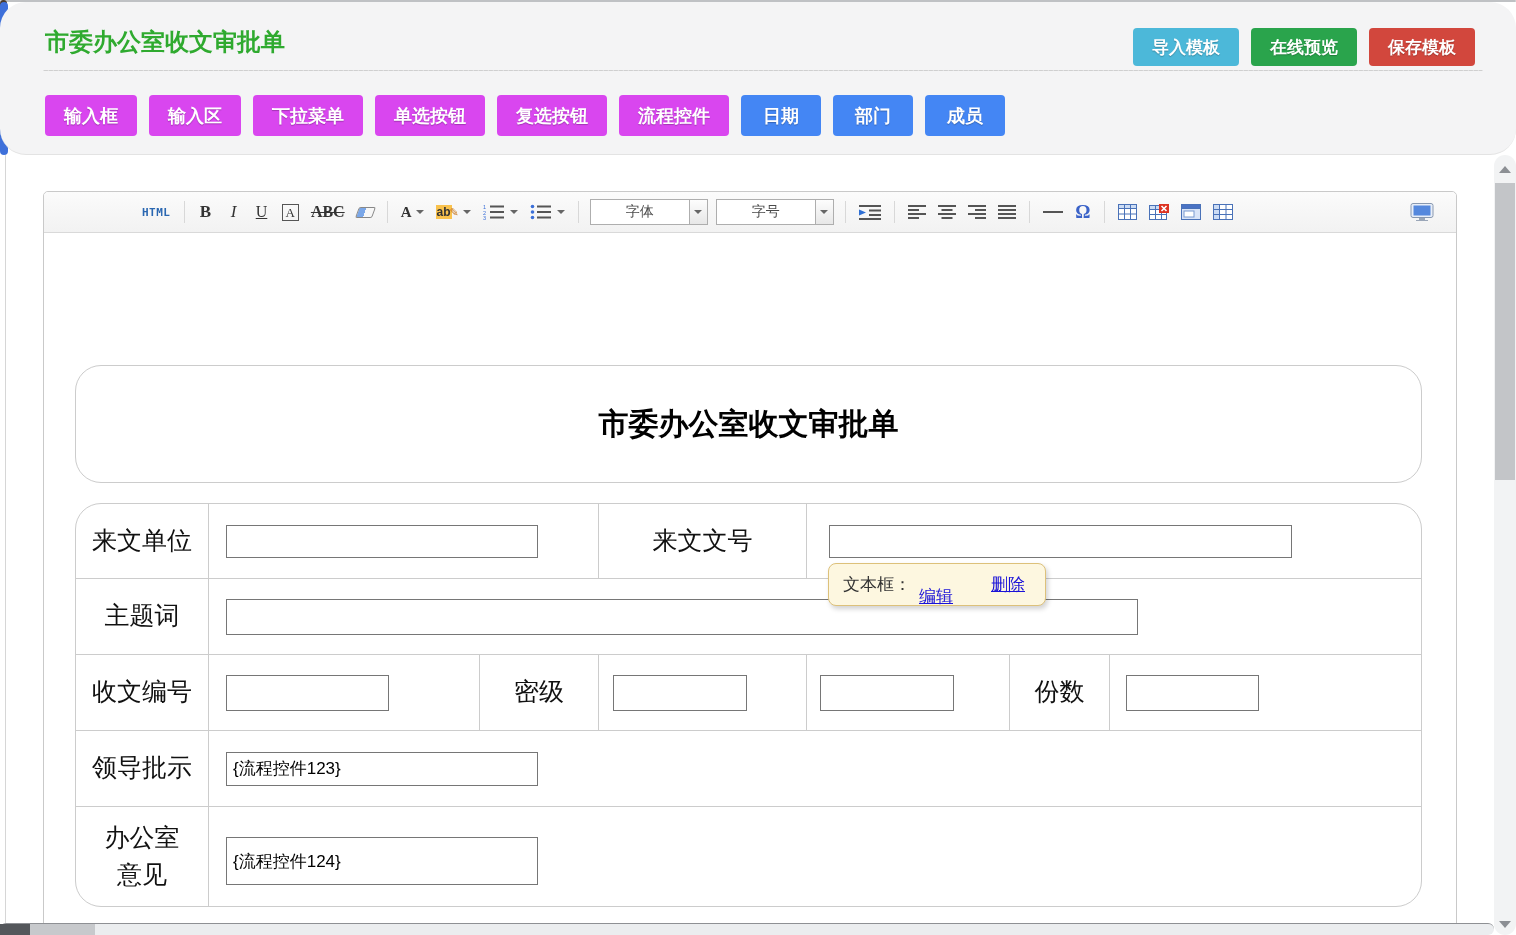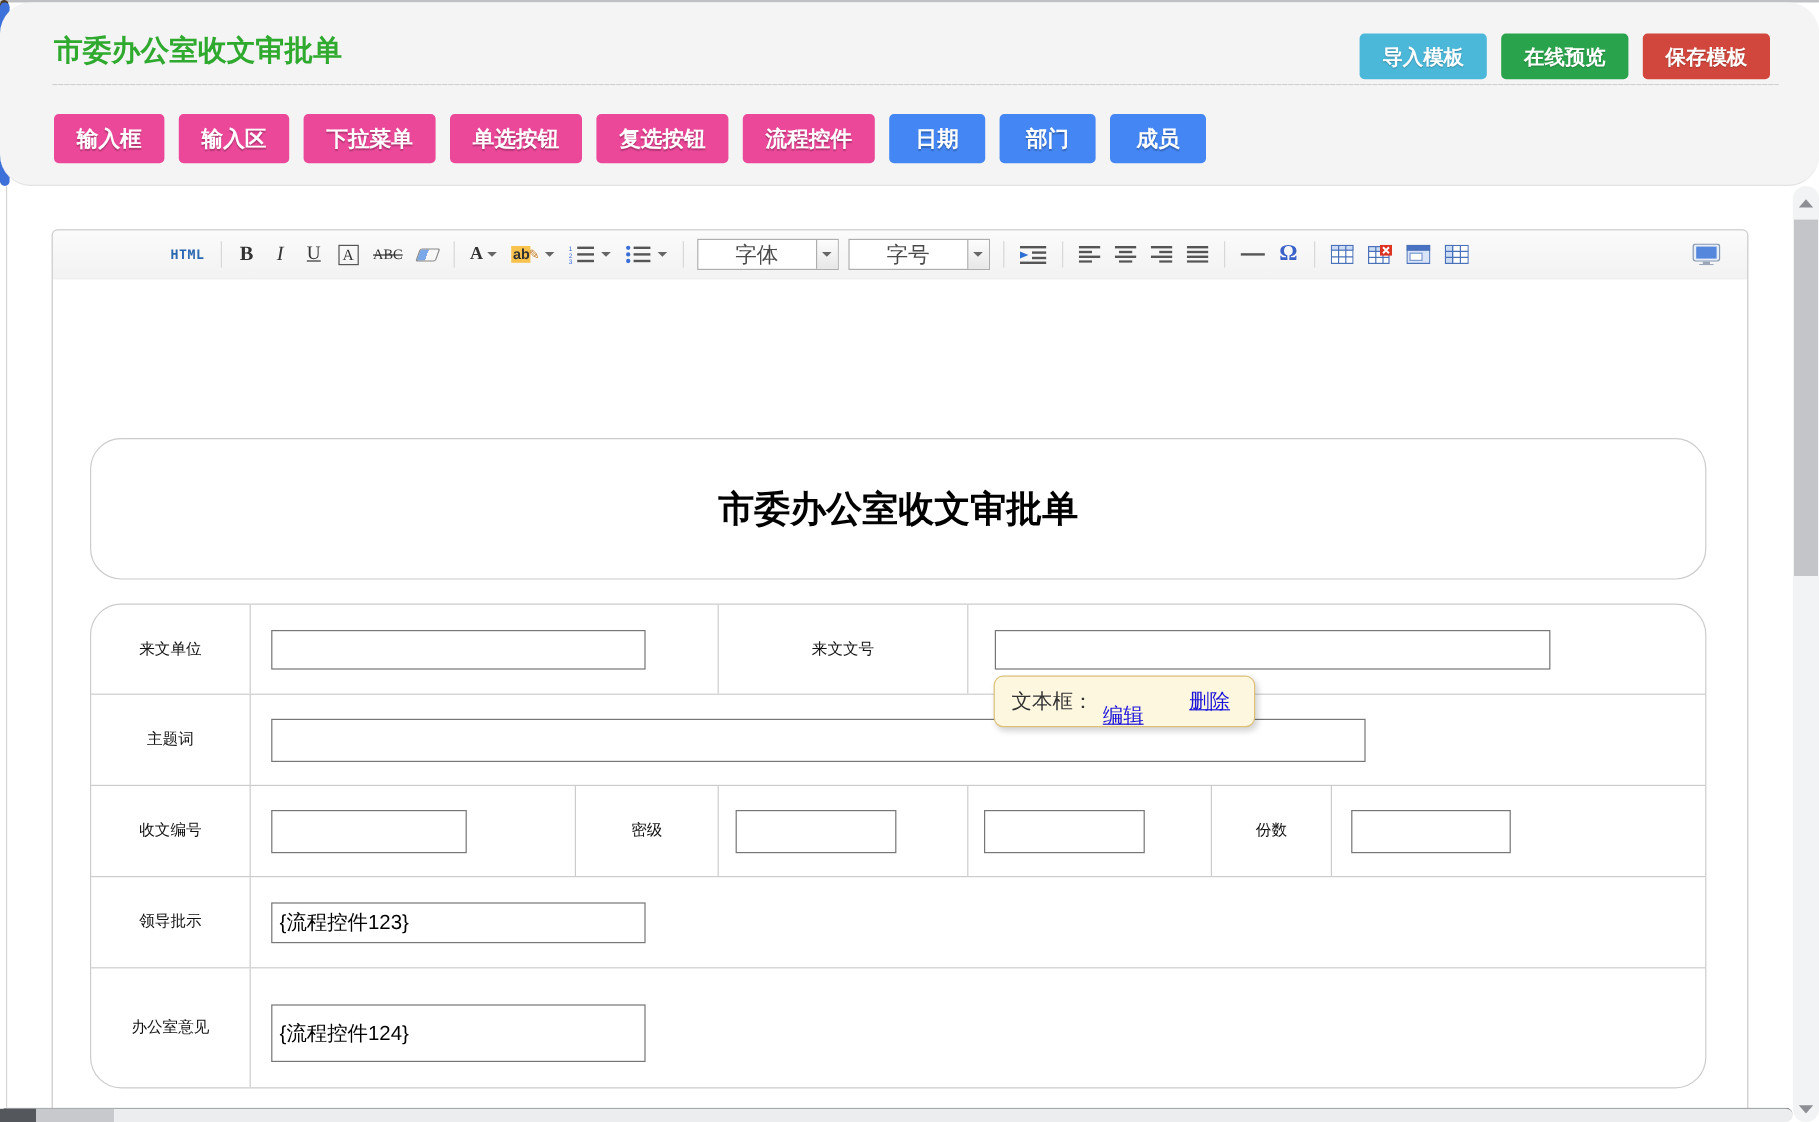--- a/index.html
+++ b/index.html
@@ -15,21 +15,21 @@
 
   
   #header { left:0; top:2px; width:1516px; height:153px; background:#f4f4f5; border-bottom:1px solid #e3e3e3; }
   #page-title { left:45px; top:24px; font-family:"Liberation Serif","DejaVu Serif",serif;
                 font-size:24px; font-weight:bold; color:#2faa2f; }
   #header-divider { left:43px; top:68px; width:1440px; height:0; border-top:1px dashed #cfcfcf; }
   #component-row { left:45px; top:93px; display:flex; gap:12px; }
   .cbtn { height:41px; padding:0 19px; border:none; border-radius:4px; cursor:pointer;
           font-family:"Liberation Serif","DejaVu Serif",serif; font-size:18px; font-weight:bold;
           color:#fff; text-shadow:0 1px 1px rgba(0,0,0,.25); white-space:nowrap; }
-  .cbtn.info { background:#ec4899; }
+  .cbtn.info { background:#d946ef; }
   .cbtn.primary { background:#4486f4; padding:0 22px; }
   #action-row { right:41px; top:26px; display:flex; gap:12px; }
   .abtn { height:38px; padding:0 19px; border:none; border-radius:4px; cursor:pointer;
           font-family:"Liberation Serif","DejaVu Serif",serif; font-size:17px; font-weight:bold;
           color:#fff; text-shadow:0 1px 1px rgba(0,0,0,.25); white-space:nowrap; }
   .abtn.info    { background:#4cb8d9; }
   .abtn.success { background:#2aa44c; }
   .abtn.danger  { background:#d2473d; }
 
   
@@ -42,49 +42,49 @@
   .tbtn { display:flex; align-items:center; justify-content:center; height:26px; min-width:22px;
           margin:0 3px; padding:0 2px; border:1px solid transparent; border-radius:2px;
           cursor:pointer; flex:none; color:#333; }
   .g-serif { font-family:"Liberation Serif","DejaVu Serif",serif; }
   .html-txt { color:#2a67b1; font-size:11px; font-weight:bold; letter-spacing:.5px;
               font-family:"DejaVu Sans Mono",monospace; }
   .bold-g { font-size:17px; font-weight:bold; }
   .italic-g { font-size:17px; font-style:italic; }
   .under-g { font-size:16px; text-decoration:underline; }
   .abox-g { font-size:13px; border:1px solid #555; padding:0 3px; line-height:15px; }
-  .strike-g { font-size:12px; font-weight:normal; text-decoration:line-through; }
+  .strike-g { font-size:16px; font-weight:bold; text-decoration:line-through; }
   .eraser { width:17px; height:11px; transform:skewX(-20deg); border:1px solid #888; border-radius:2px;
             background:linear-gradient(90deg,#7aa7e8 45%,#f7f7f7 45%); }
   .caret { width:0; height:0; border-left:4px solid transparent; border-right:4px solid transparent;
            border-top:4px solid #666; margin-left:4px; }
   .hl-ab { font-size:12px; font-weight:bold; background:#f9c24d; padding:0 1px; }
   .hl-pen { color:#c87820; font-size:11px; margin-left:-2px; }
   .hr-g { width:20px; height:2px; background:#555; }
   .omega-g { color:#3a62c8; font-size:19px; font-weight:bold; }
   .tb-select { display:flex; width:118px; height:26px; border:1px solid #aeaeae; background:#fff;
                margin:0 4px; cursor:pointer; flex:none; }
   .tb-select .txt { flex:1; display:flex; align-items:center; justify-content:center;
-                    font-size:18px; color:#4a4a4a; font-family:"Liberation Serif",serif; }
+                    font-size:14px; color:#4a4a4a; font-family:"Liberation Serif",serif; }
   .tb-select .dd { width:18px; border-left:1px solid #aeaeae; display:flex; align-items:center;
                    justify-content:center; background:linear-gradient(#fdfdfd,#e7e7e7); }
   #fullscreen-btn { margin-left:auto; }
 
   
   #editor-canvas { position:relative; width:100%; height:717px; background:#fff; }
   #form-title-box { left:31px; top:132px; width:1347px; height:118px; border:1px solid #ccc;
                     display:flex; align-items:center; justify-content:center; }
   #form-title-text { font-size:30px; font-weight:bold; color:#000; }
 
   #form-table { left:31px; top:270px; width:1347px; border:1px solid #ccc; }
   .frow { display:flex; }
   .frow + .frow { border-top:1px solid #ccc; }
   .fcell { display:flex; align-items:center; flex:none; }
   .fcell + .fcell { border-left:1px solid #ccc; }
-  .flabel { justify-content:center; font-size:13px; color:#111; text-align:left; line-height:1.45; }
+  .flabel { justify-content:center; font-size:25px; color:#111; text-align:center; line-height:1.45;font-family:Liberation Serif, serif; }
   .grow { flex:1; }
   .finput { height:33px; border:1px solid #767676; background:#fff; font-size:17px;
             padding:0 6px; color:#000; font-family:"Liberation Sans",sans-serif; }
   .r1 { height:74px; } .r2 { height:76px; } .r6 { height:100px; }
 
   
   #control-tooltip { left:784px; top:330px; width:218px; height:43px; background:#fdf7e0;
                      border:1px solid #ddc17a; border-radius:8px; box-shadow:2px 3px 5px rgba(0,0,0,.18);
                      display:flex; align-items:center; padding:0 14px; z-index:5;
                      font-family:"Liberation Serif","DejaVu Serif",serif; font-size:17px; color:#333; }

